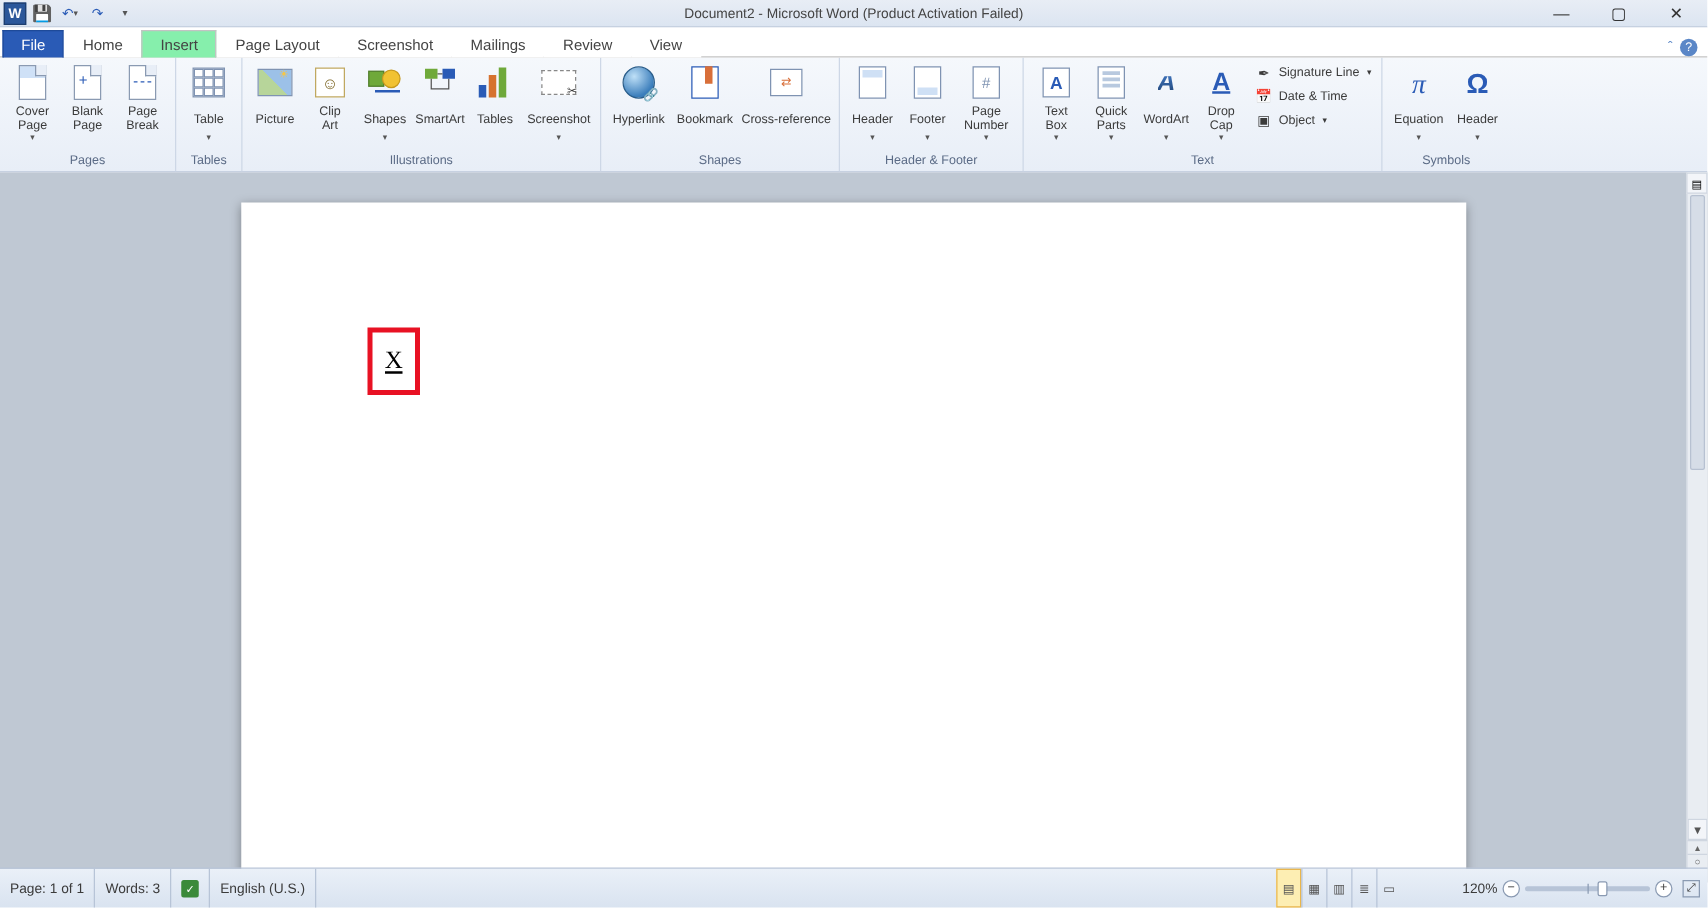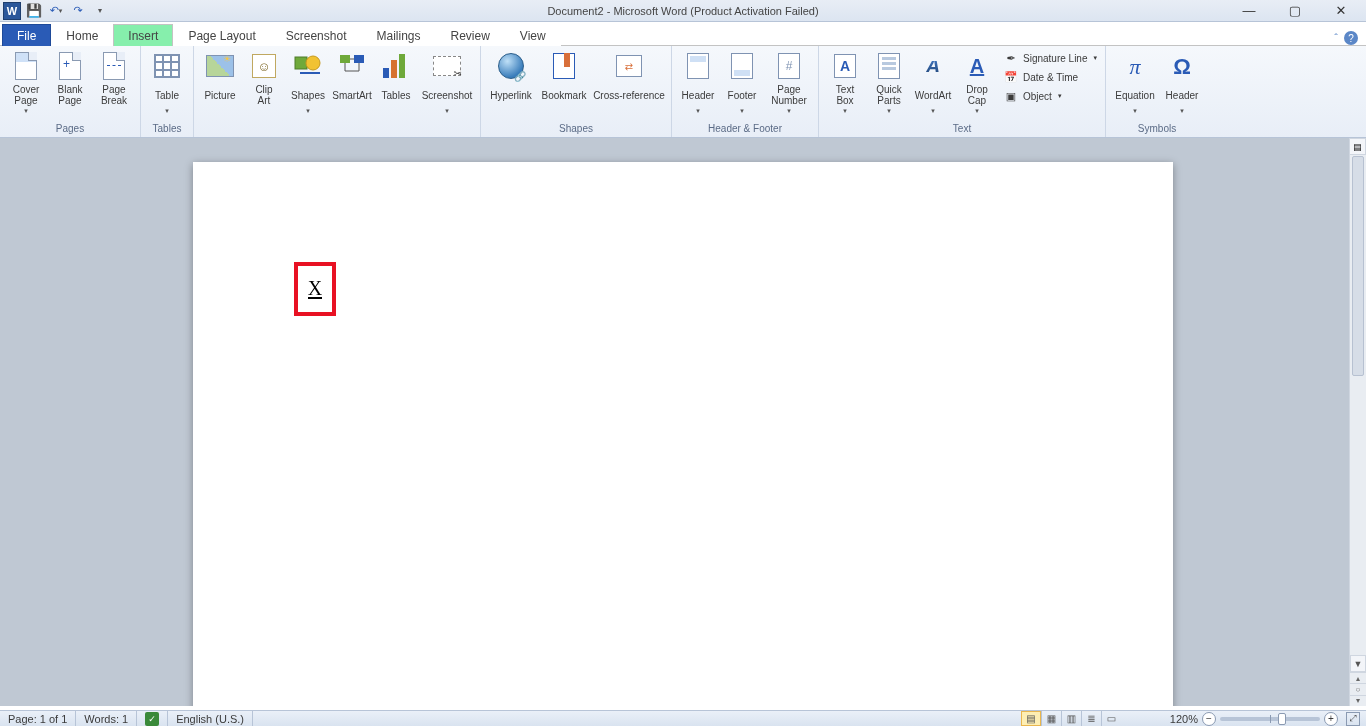--- a/index.html
+++ b/index.html
@@ -81,21 +81,21 @@
 
 .vscroll { position: absolute; right: 0; top: 0; bottom: 0; width: 17px; background: #e9edf2; border-left: 1px solid #cfd6e0; }
 .vscroll .arrow { height: 17px; display: flex; align-items: center; justify-content: center; font-size: 9px; color: #555; background: #f3f5f9; border: 1px solid #cfd6e0; }
 .vscroll .thumb { position: absolute; top: 18px; left: 2px; right: 2px; height: 220px; background: #d6dde7; border: 1px solid #b7c1d1; border-radius: 2px; }
 .vscroll .arrow.bottom { position: absolute; bottom: 34px; left: 0; right: 0; }
 .vscroll .nav { position: absolute; bottom: 0; left: 0; right: 0; height: 34px; display: flex; flex-direction: column; }
 .vscroll .nav div { flex: 1; border-top: 1px solid #cfd6e0; display: flex; align-items: center; justify-content: center; font-size: 8px; color: #666; }
 .ruler-toggle { position: absolute; right: 0; top: 0; width: 17px; height: 17px; background: #f3f5f9; border: 1px solid #cfd6e0; display: flex; align-items: center; justify-content: center; font-size: 9px; z-index: 3; }
 
 
-.statusbar { position: absolute; bottom: 0; left: 0; right: 0; height: 16px; background: linear-gradient(#eaf0f8,#d9e3f0); border-top: 1px solid #b7c4d7; display: flex; align-items: center; font-size: 11px; color: #3b3b3b; }
+.statusbar { position: absolute; bottom: 0; left: 0; right: 0; height: 32px; background: linear-gradient(#eaf0f8,#d9e3f0); border-top: 1px solid #b7c4d7; display: flex; align-items: center; font-size: 11px; color: #3b3b3b; }
 .statusbar .sect { padding: 0 8px; border-right: 1px solid #b7c4d7; height: 100%; display: flex; align-items: center; gap: 4px; }
 .statusbar .right { margin-left: auto; display: flex; align-items: center; height: 100%; }
 .view-btns { display: flex; height: 100%; }
 .view-btn { width: 20px; height: 100%; border-left: 1px solid #b7c4d7; display: flex; align-items: center; justify-content: center; font-size: 10px; color: #555; }
 .view-btn.active { background: #fdeeb3; border: 1px solid #e9b64e; }
 .zoom { display: flex; align-items: center; gap: 4px; padding: 0 6px; margin-left: 43px; }
 .zoom-track { width: 100px; height: 4px; background: #b7c4d7; position: relative; border-radius: 2px; }
 .zoom-thumb { position: absolute; top: -4px; left: 58%; width: 8px; height: 12px; background: #fff; border: 1px solid #8a9ab2; border-radius: 2px; }
 .zoom-mid { position: absolute; left: 50%; top: -2px; width: 1px; height: 8px; background: #8a9ab2; }
 .zm-btn { width: 14px; height: 14px; border: 1px solid #8a9ab2; border-radius: 50%; display: flex; align-items: center; justify-content: center; font-size: 10px; background: #fff; }
@@ -247,20 +247,21 @@
         <div class="lbl">Tables</div>
       </div>
       <div class="big-btn" style="width:58px">
         <div class="icon-slot">
             <span class="ic screenshot-ic"></span>
           </div>
         <div class="lbl">Screenshot</div>
           <div class="caret">▾</div>
       </div>
     </div>
+    <div class="group-label">Illustrations</div>
   </div>
 
   <div class="group">
     <div class="group-buttons">
       <div class="big-btn" style="width:52px">
         <div class="icon-slot">
             <span class="ic globe-ic"></span>
           </div>
         <div class="lbl">Hyperlink</div>
       </div>
@@ -396,21 +397,21 @@
     <div class="nav">
       <div>▴</div>
       <div>○</div>
       <div>▾</div>
     </div>
   </div>
 </div>
 
 <div class="statusbar">
   <div class="sect">Page: 1 of 1</div>
-  <div class="sect">Words: 1</div>
+  <div class="sect">Words: 3</div>
   <div class="sect">
       <span class="proof-ic">✓</span>
     </div>
   <div class="sect">English (U.S.)</div>
   <div class="right">
     <div class="view-btns">
       <div class="view-btn active">▤</div>
       <div class="view-btn">▦</div>
       <div class="view-btn">▥</div>
       <div class="view-btn">≣</div>

